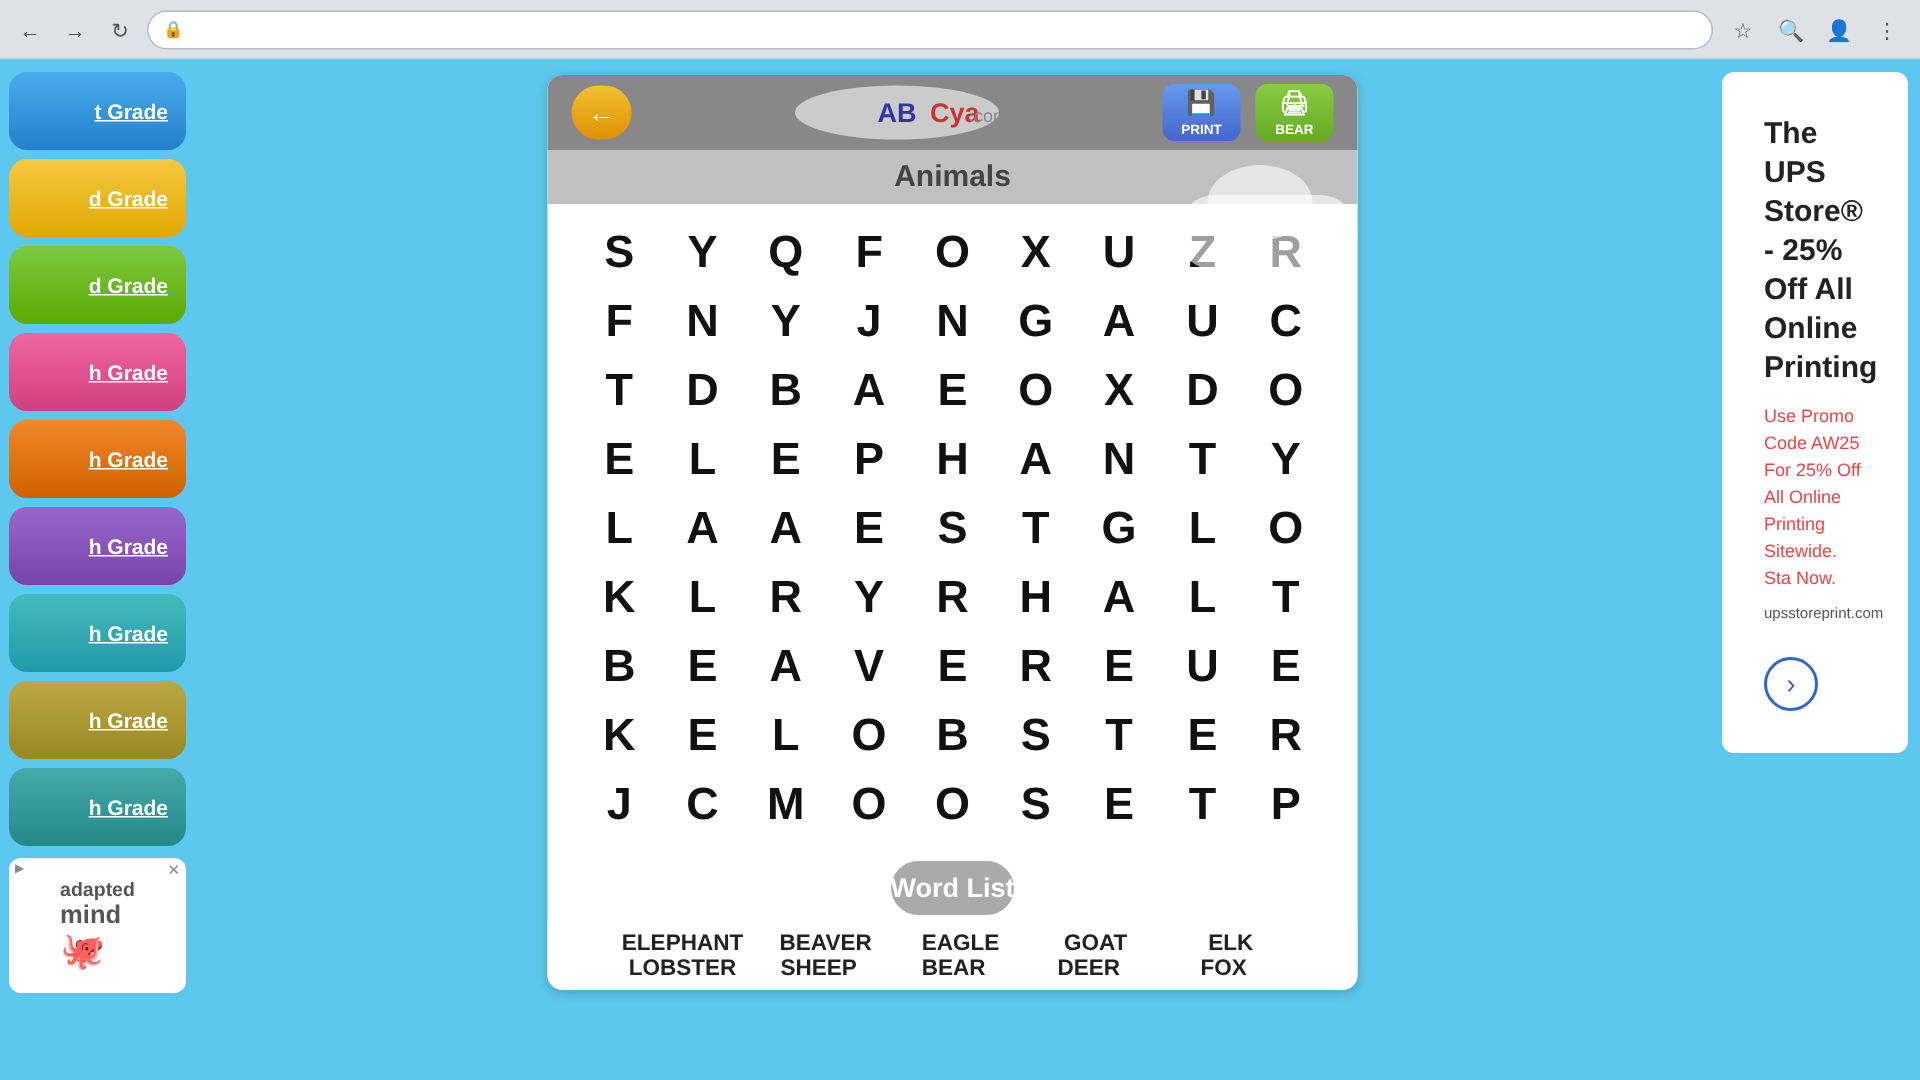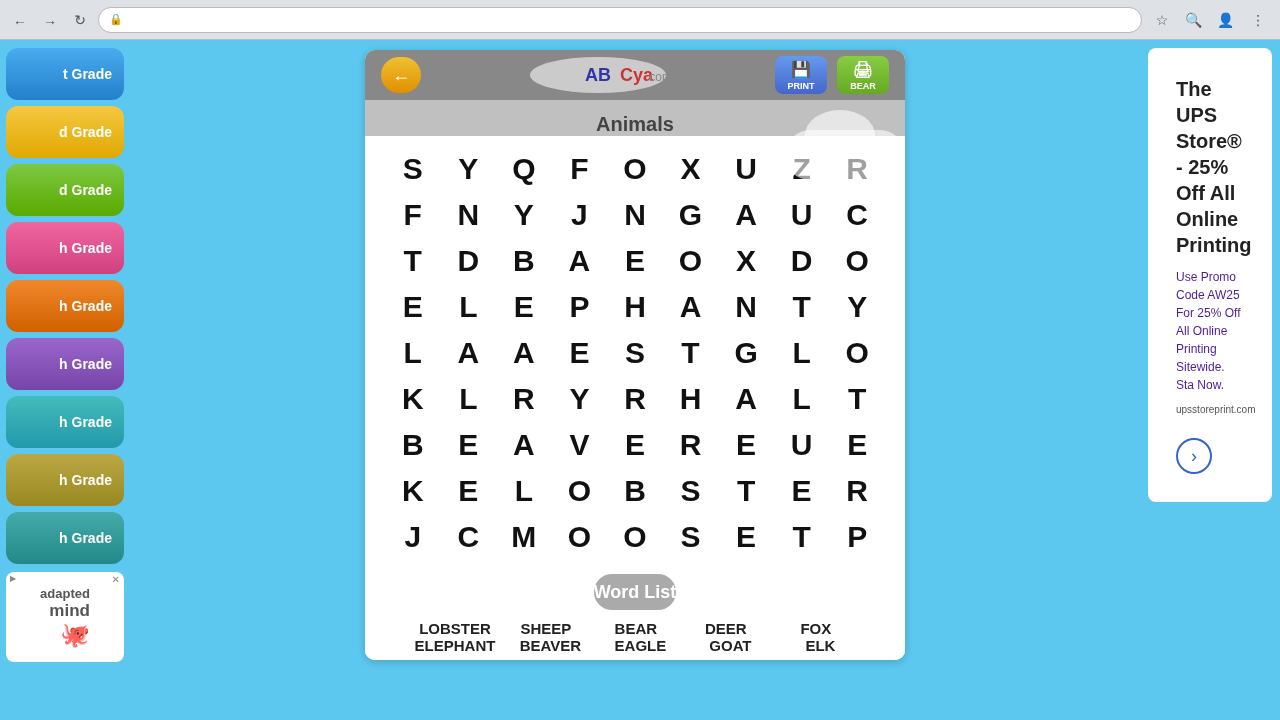--- a/index.html
+++ b/index.html
@@ -85,20 +85,21 @@
       height: 52px;
       border-radius: 12px;
       border: none;
       cursor: pointer;
       font-size: 14px;
       font-weight: bold;
       color: white;
       text-align: right;
       padding-right: 12px;
       font-family: Arial, sans-serif;
+      text-decoration: underline;
     }
     .grade-btn.blue { background: linear-gradient(to bottom, #4aabee, #2280cc); }
     .grade-btn.yellow { background: linear-gradient(to bottom, #f5c842, #e0a800); }
     .grade-btn.green { background: linear-gradient(to bottom, #7dc842, #5aaa00); }
     .grade-btn.pink { background: linear-gradient(to bottom, #f066a0, #d04080); }
     .grade-btn.orange { background: linear-gradient(to bottom, #f0882a, #d06000); }
     .grade-btn.purple { background: linear-gradient(to bottom, #9966cc, #7744aa); }
     .grade-btn.teal { background: linear-gradient(to bottom, #44bbbb, #2299aa); }
     .grade-btn.olive { background: linear-gradient(to bottom, #bba844, #998822); }
     .grade-btn.dark-teal { background: linear-gradient(to bottom, #44aaaa, #228888); }
@@ -125,21 +126,21 @@
     }
     .ad-close {
       position: absolute;
       top: 2px; right: 4px;
       font-size: 10px; color: #888; cursor: pointer;
     }
     .ad-content {
       font-size: 12px;
       font-weight: bold;
       color: #444;
-      text-align: right;
+      text-align: left;
       padding: 4px;
     }
 
     
     .center-content {
       flex: 1;
       display: flex;
       flex-direction: column;
       align-items: center;
       padding: 10px 20px;
@@ -199,21 +200,21 @@
     }
     .print-btn {
       background: linear-gradient(to bottom, #88cc44, #66aa22);
     }
 
     
     .title-bar {
       background: #c0c0c0;
       height: 36px;
       display: flex;
-      align-items: flex-end;
+      align-items: center;
       justify-content: center;
     }
     .puzzle-title {
       font-size: 20px;
       font-weight: bold;
       color: #444;
       font-family: Arial, sans-serif;
     }
 
     
@@ -290,21 +291,21 @@
     }
     .ad-right .ad-headline {
       font-size: 20px;
       font-weight: bold;
       color: #222;
       line-height: 1.3;
       margin-bottom: 10px;
     }
     .ad-right .promo-text {
       font-size: 12px;
-      color: #4c1d95;
+      color: #ef4444;
       line-height: 1.5;
       margin-bottom: 8px;
     }
     .ad-right .promo-url {
       font-size: 10px;
       color: #555;
       margin-bottom: 21px;
     }
     .ad-right .next-btn {
       width: 36px; height: 36px;
@@ -515,33 +516,33 @@
         </table>
       </div>
 
       <div style="background:white; padding: 4px 0 0 0;">
         <div style="display:flex; justify-content:center; padding-bottom:4px;">
           <div class="word-list-bar">
             <span class="word-list-label">Word List</span>
           </div>
         </div>
         <div class="word-list-section">
+          <div class="word-list-row" id="word-row-1">
+              <span class="word-item">ELEPHANT</span>
+              <span class="word-item">BEAVER</span>
+              <span class="word-item">EAGLE</span>
+              <span class="word-item">GOAT</span>
+              <span class="word-item">ELK</span>
+            </div>
           <div class="word-list-row" id="word-row-2">
               <span class="word-item">LOBSTER</span>
               <span class="word-item">SHEEP</span>
               <span class="word-item">BEAR</span>
               <span class="word-item">DEER</span>
               <span class="word-item">FOX</span>
-            </div>
-          <div class="word-list-row" id="word-row-1">
-              <span class="word-item">ELEPHANT</span>
-              <span class="word-item">BEAVER</span>
-              <span class="word-item">EAGLE</span>
-              <span class="word-item">GOAT</span>
-              <span class="word-item">ELK</span>
             </div>
         </div>
       </div>
 
     </div>
   </div>
 
   <div class="right-sidebar">
     <div class="ad-right">
       <div class="ad-headline">

